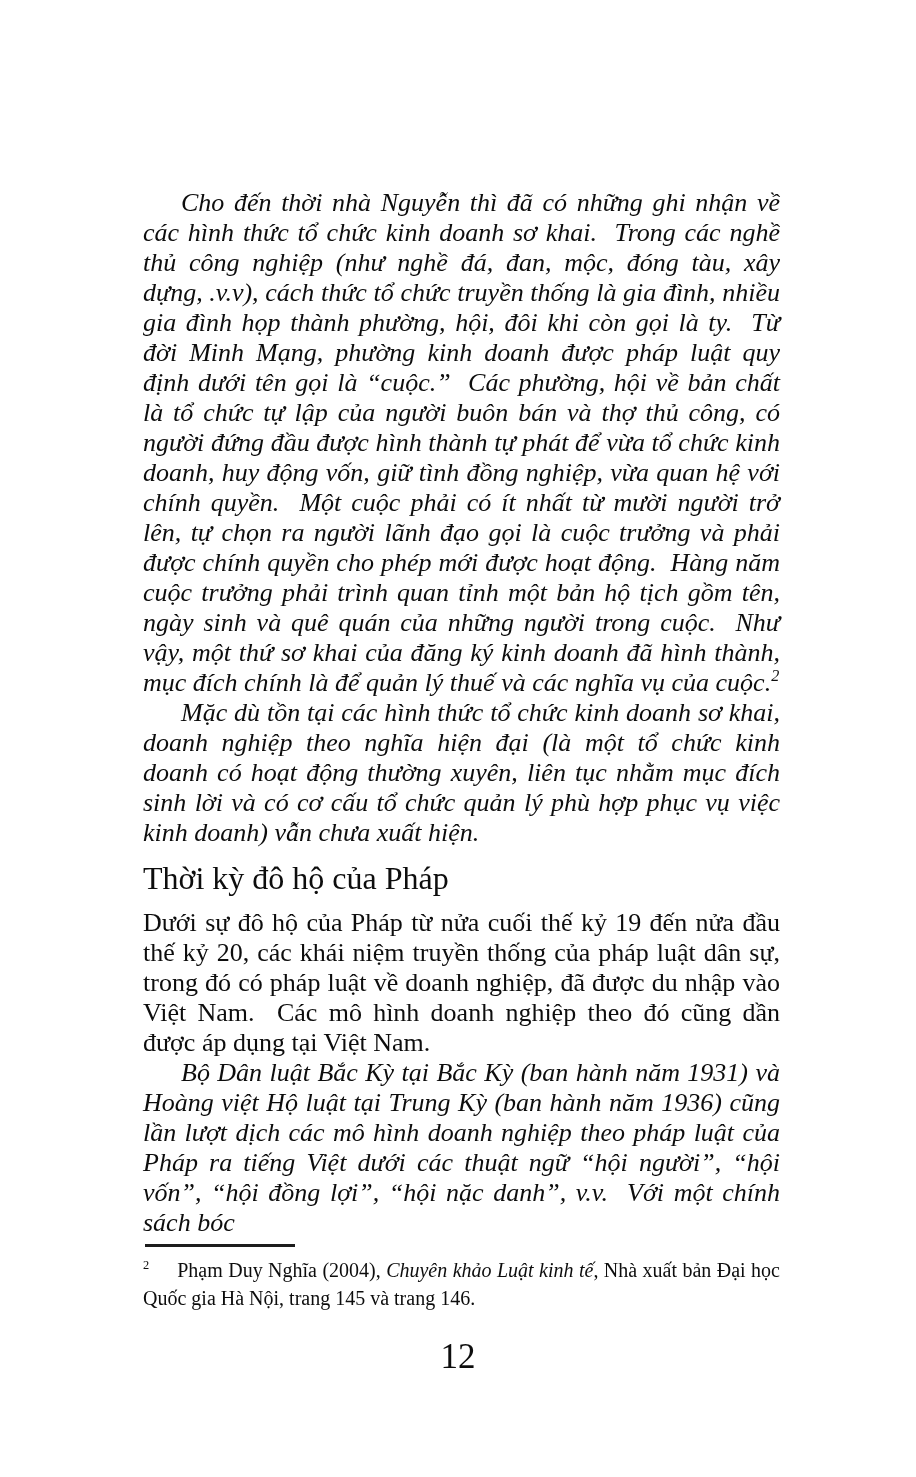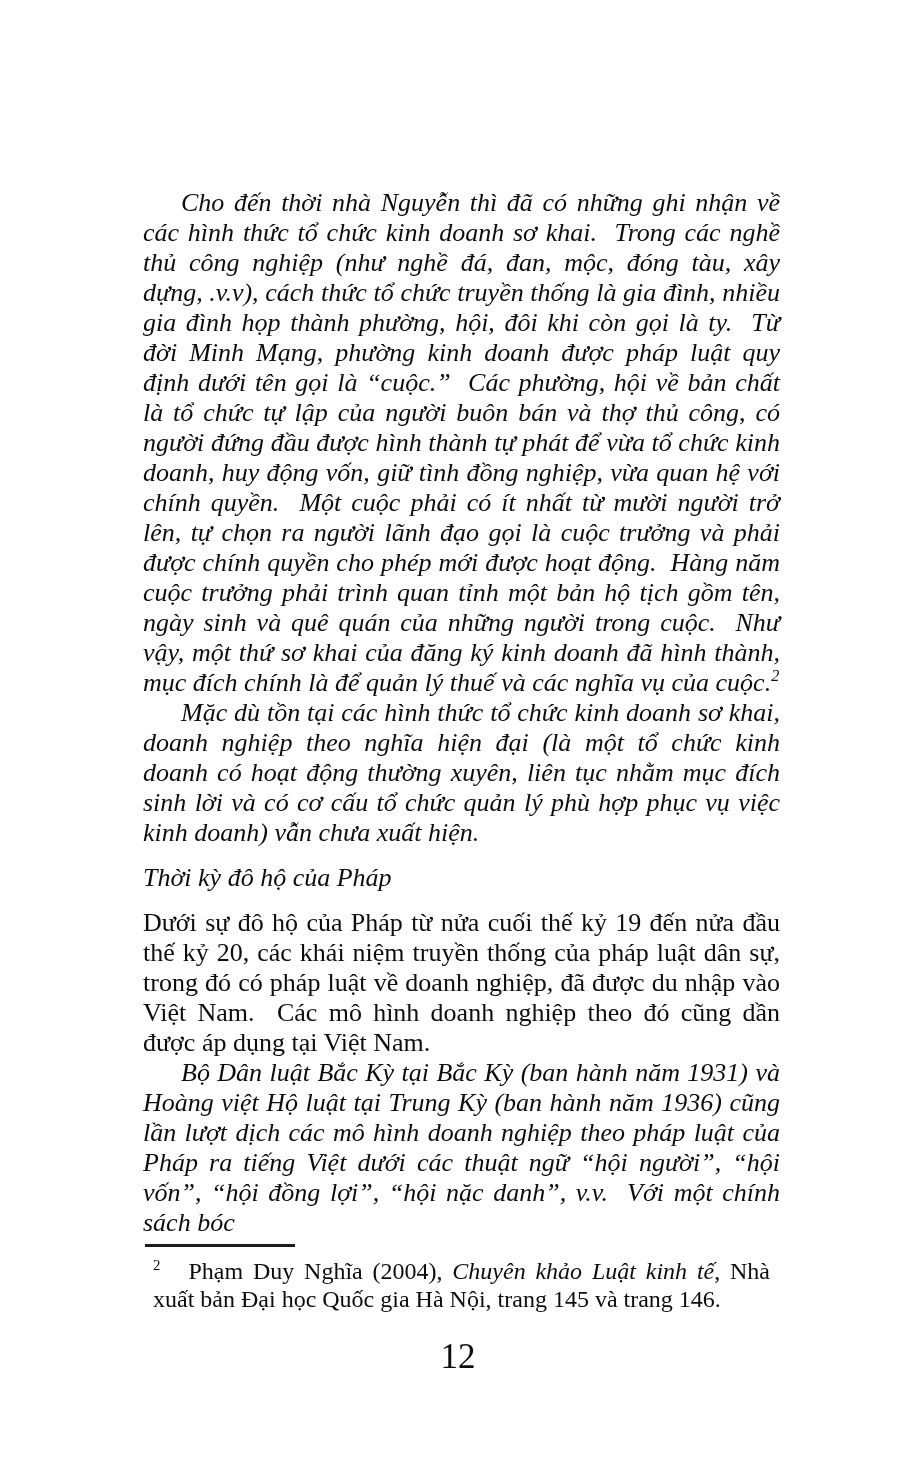--- a/index.html
+++ b/index.html
@@ -32,41 +32,40 @@
   .para.indent {
     text-indent: 38px;
     font-style: italic;
   }
   .fn-ref {
     font-size: 0.62em;
     line-height: 0;
   }
   .section-heading {
     margin: 15px 0 15px 0;
-    font-size: 26px;
+    font-size: 32px;
     line-height: 30px;
-    font-style: italic;
     font-weight: normal;
     text-align: left;
   }
   .footnote-area {
     position: absolute;
     left: 143px;
     top: 1244px;
     width: 637px;
   }
   .footnote-rule {
     width: 150px;
     height: 3px;
     background: #1c1c1c;
     margin: 0 0 9px 2px;
   }
   .footnote {
-    margin: 10px;
-    font-size: 24px;
+    margin: 0;
+    font-size: 20px;
     line-height: 28px;
     text-align: justify;
     white-space: pre-wrap;
   }
   .fn-marker {
     font-size: 0.62em;
     line-height: 0;
     margin-right: 28px;
   }
   .italic {

